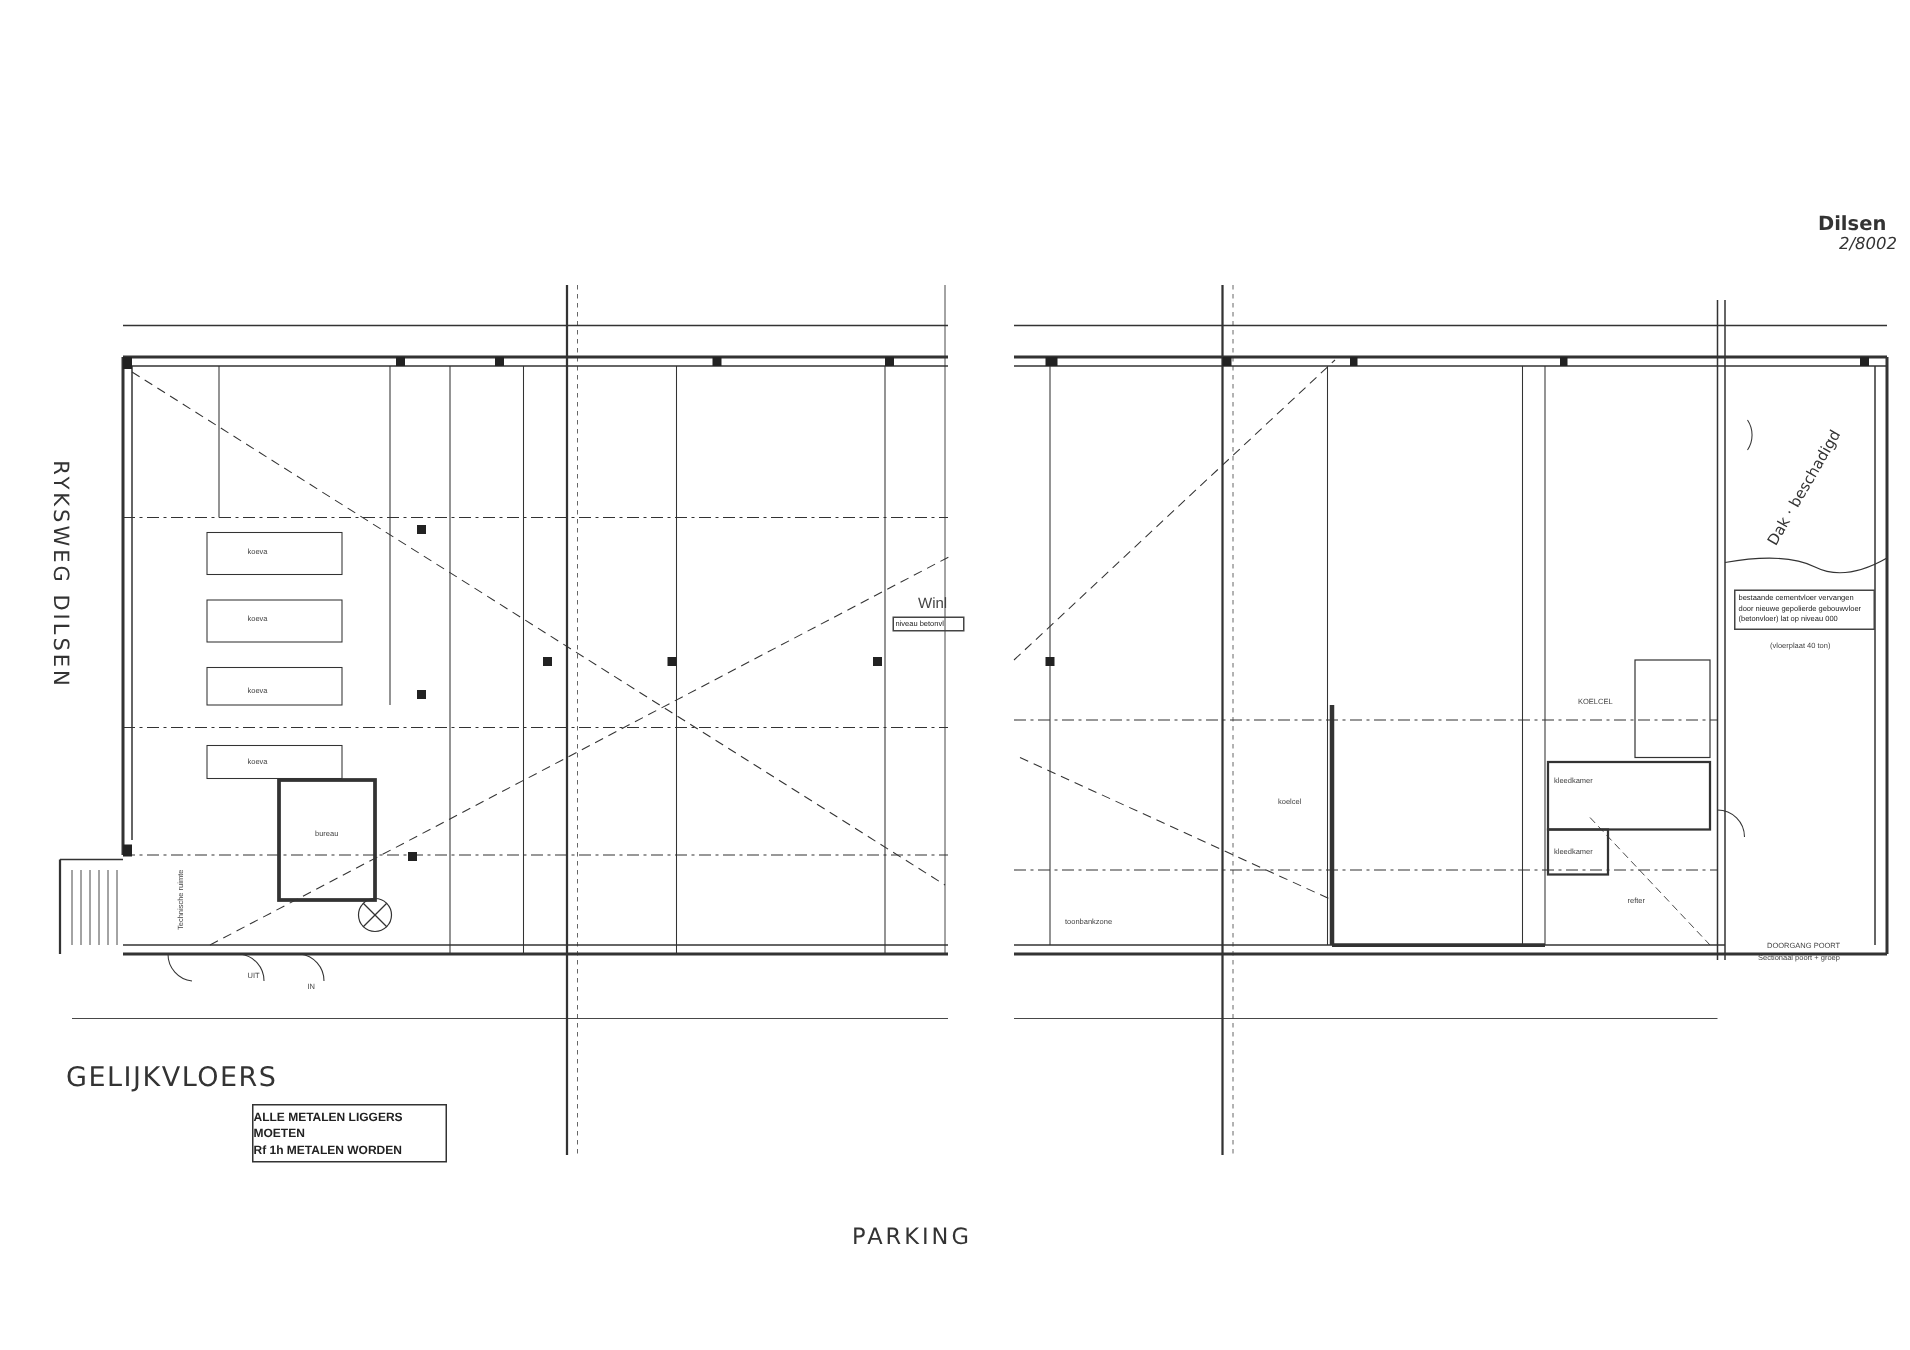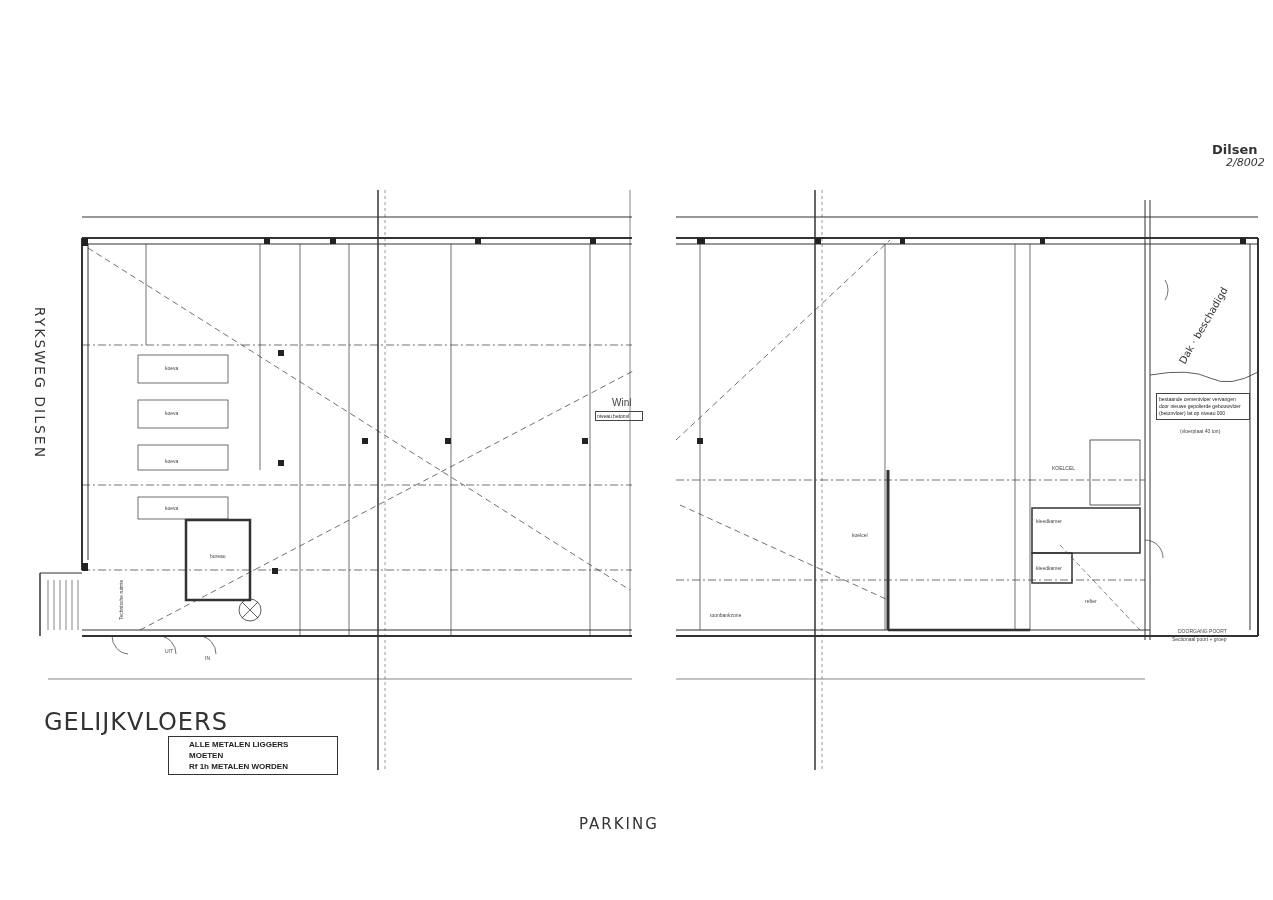--- a/index.html
+++ b/index.html
@@ -2,23 +2,23 @@
 <html><head>
 <meta charset="utf-8">
 <style>
   html, body { margin:0; padding:0; background:#ffffff; }
   body { width:1273px; height:900px; position:relative; overflow:hidden; font-family:"Liberation Sans", sans-serif; color:#222; }
   svg.plan { position:absolute; left:0; top:0; }
   .hand { position:absolute; font-family:"DejaVu Sans", sans-serif; color:#333; }
   .title-dilsen { left:1212px; top:142px; font-size:13px;font-weight:bold; }
   .title-date { left:1178px; top:156px; font-size:11px; font-style:italic;margin-left:48px; }
   .street { left:-40px; top:375px; font-size:14px; letter-spacing:2px; transform:rotate(90deg); transform-origin:center; width:160px; text-align:center; }
-  .floor-label { left:44px; top:708px; font-size:24px; letter-spacing:1px; color:#333; }
-  .parking { left:568px; top:815px; font-size:15px; letter-spacing:2px;margin-left:11px; }
-  .note-box { position:absolute; left:168px; top:736px; width:128px; border:1.2px solid #333; padding:2px 20px; font-size:8px; line-height:11px; color:#222; font-weight:bold; }
+  .floor-label { left:44px; top:708px; font-size:18px; letter-spacing:1px; color:#333; }
+  .parking { left:568px; top:815px; font-size:15px; letter-spacing:2px; }
+  .note-box { position:absolute; left:168px; top:736px; width:128px; border:1.2px solid #333; padding:2px 0; font-size:8px; line-height:11px; color:#222; font-weight:bold; }
   .small { position:absolute; font-size:5px; color:#444; }
   .winkel { left:612px; top:397px; font-size:10px; }
   .niveau { position:absolute; left:595px; top:411px; width:44px; border:1px solid #444; font-size:5px; padding:1px; }
   .concrete-note { position:absolute; left:1156px; top:393px; width:88px; border:1px solid #444; font-size:5px; line-height:7px; padding:2px; }
   .concrete-sub { left:1180px; top:428px; font-size:5px; }
   .rot { transform:rotate(-90deg); transform-origin:left top; }
 </style>
 </head>
 <body>
 

